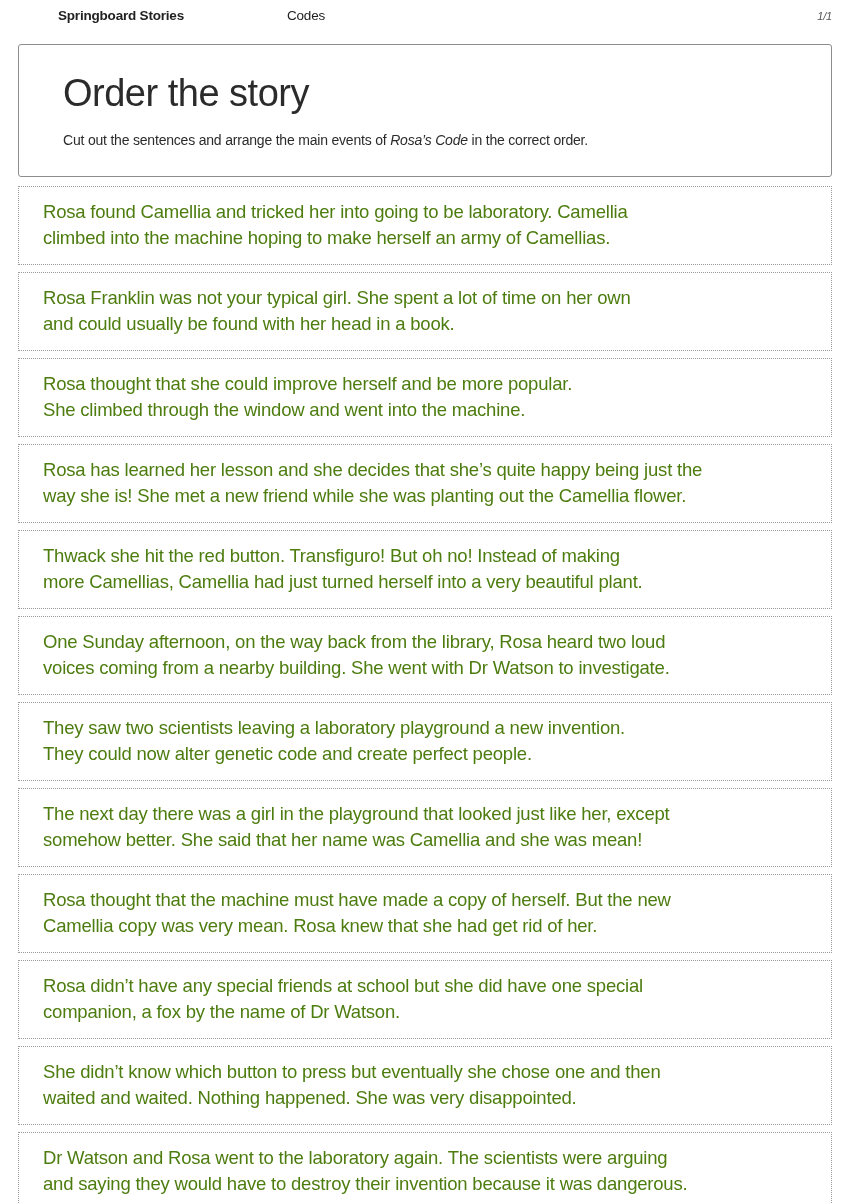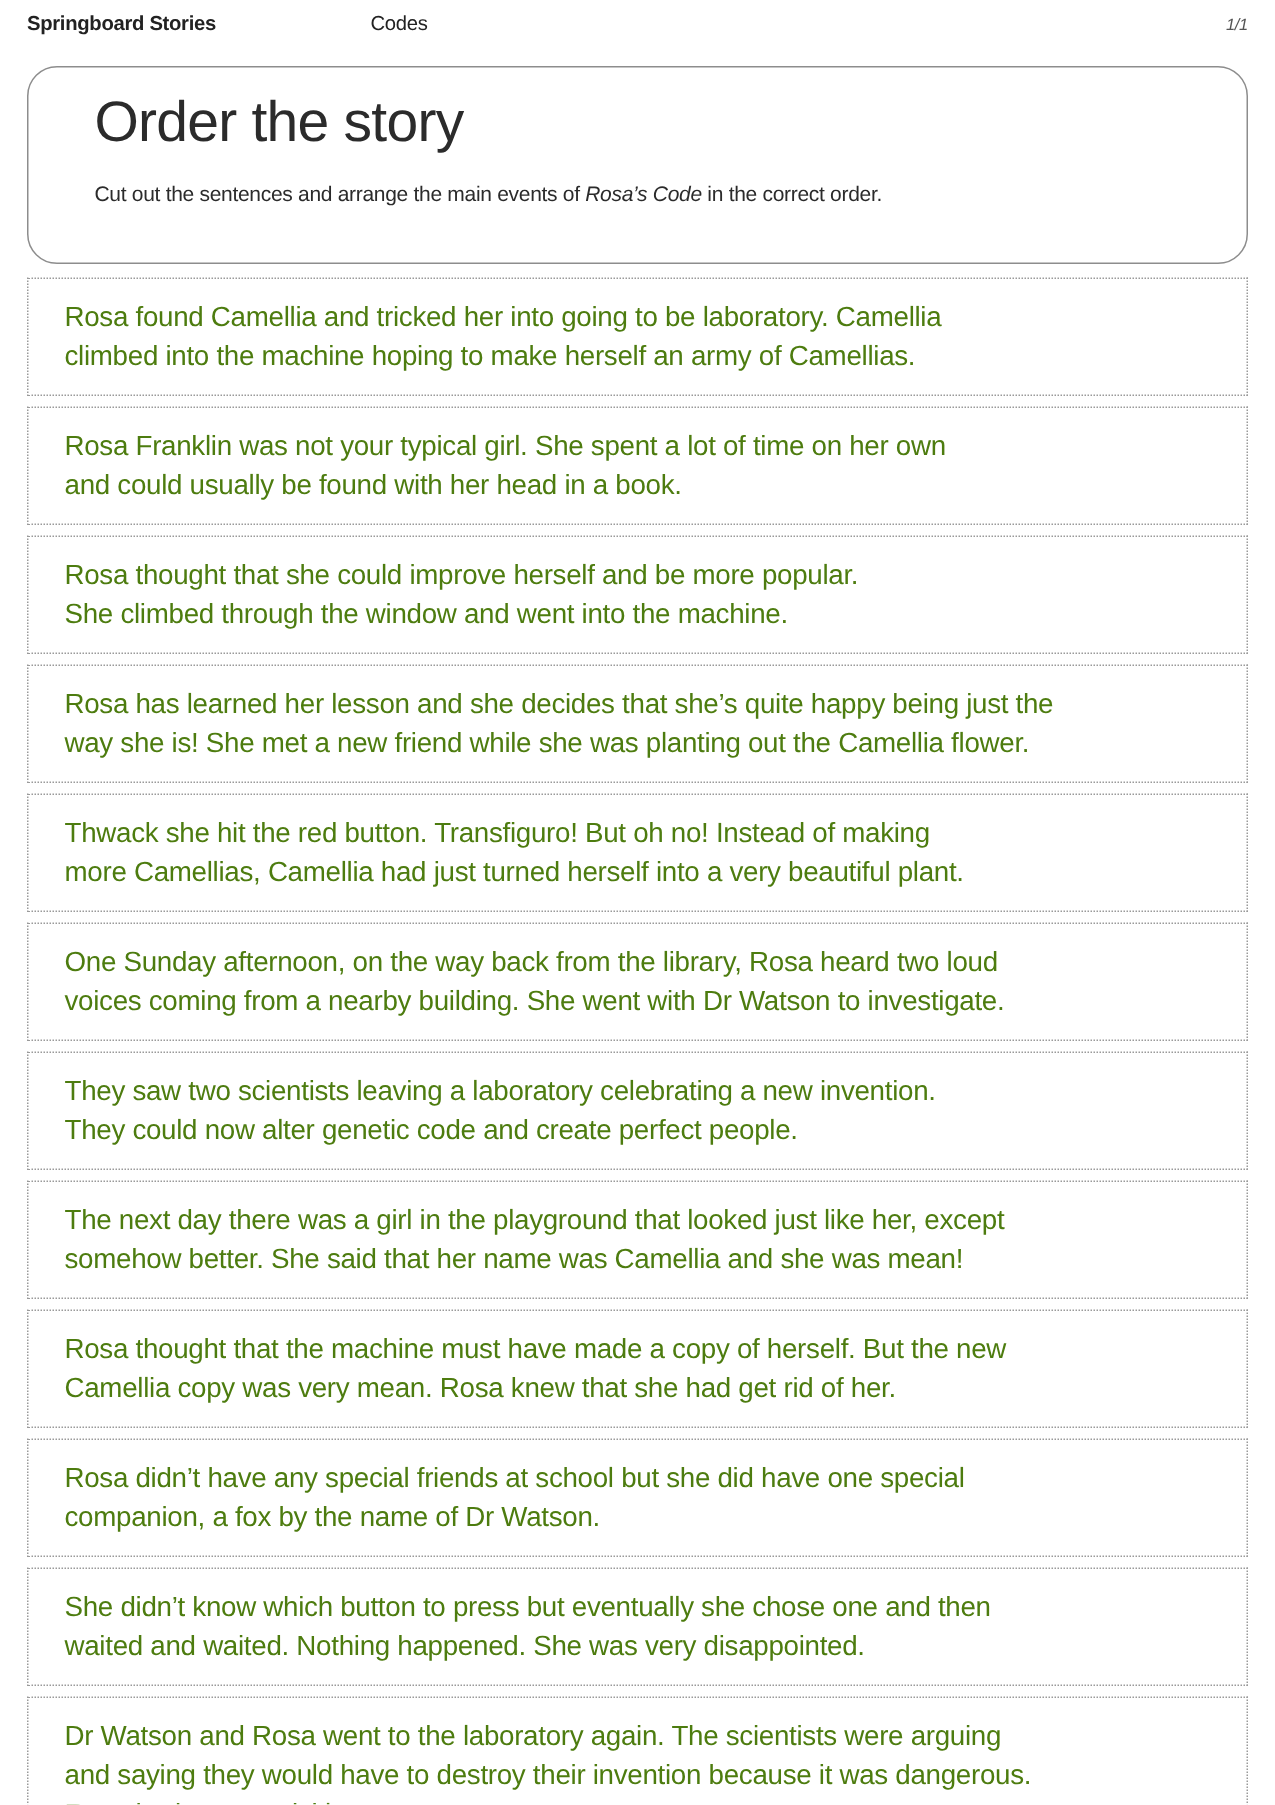--- a/index.html
+++ b/index.html
@@ -17,20 +17,21 @@
     box-sizing: border-box;
     padding: 8px 18px 0 18px;
     overflow: hidden;
   }
   
   .topbar {
     display: flex;
     align-items: baseline;
     height: 22px;
     letter-spacing: -0.2px;
+    margin-left: 40px;
   }
   .brand {
     font-size: 13.5px;
     font-weight: bold;
     color: #222222;
   }
   .topic {
     font-size: 13.5px;
     font-weight: normal;
     color: #222222;
@@ -39,22 +40,22 @@
   .pagenum {
     margin-left: auto;
     font-size: 11px;
     color: #555555;
     font-style: italic;
   }
   
   .title-box {
     margin-top: 14px;
     border: 1.5px solid #8d8d8d;
-    border-radius: 20px;
-    padding: 14px 44px 22px 44px;
+    border-radius: 3px;
+    padding: 25px 44px 22px 44px;
     box-sizing: border-box;
     min-height: 132px;
   }
   .title {
     font-size: 38px;
     font-weight: 500;
     letter-spacing: -0.5px;
     color: #2b2b2b;
     line-height: 1.25;
   }
@@ -124,21 +125,21 @@
       </div>
     <div class="card">
         <div class="card-text">Thwack she hit the red button. Transfiguro! But oh no! Instead of making
 more Camellias, Camellia had just turned herself into a very beautiful plant.</div>
       </div>
     <div class="card">
         <div class="card-text">One Sunday afternoon, on the way back from the library, Rosa heard two loud
 voices coming from a nearby building. She went with Dr Watson to investigate.</div>
       </div>
     <div class="card">
-        <div class="card-text">They saw two scientists leaving a laboratory celebrating a new invention.
+        <div class="card-text">They saw two scientists leaving a laboratory playground a new invention.
 They could now alter genetic code and create perfect people.</div>
       </div>
     <div class="card">
         <div class="card-text">The next day there was a girl in the playground that looked just like her, except
 somehow better. She said that her name was Camellia and she was mean!</div>
       </div>
     <div class="card">
         <div class="card-text">Rosa thought that the machine must have made a copy of herself. But the new
 Camellia copy was very mean. Rosa knew that she had get rid of her.</div>
       </div>

